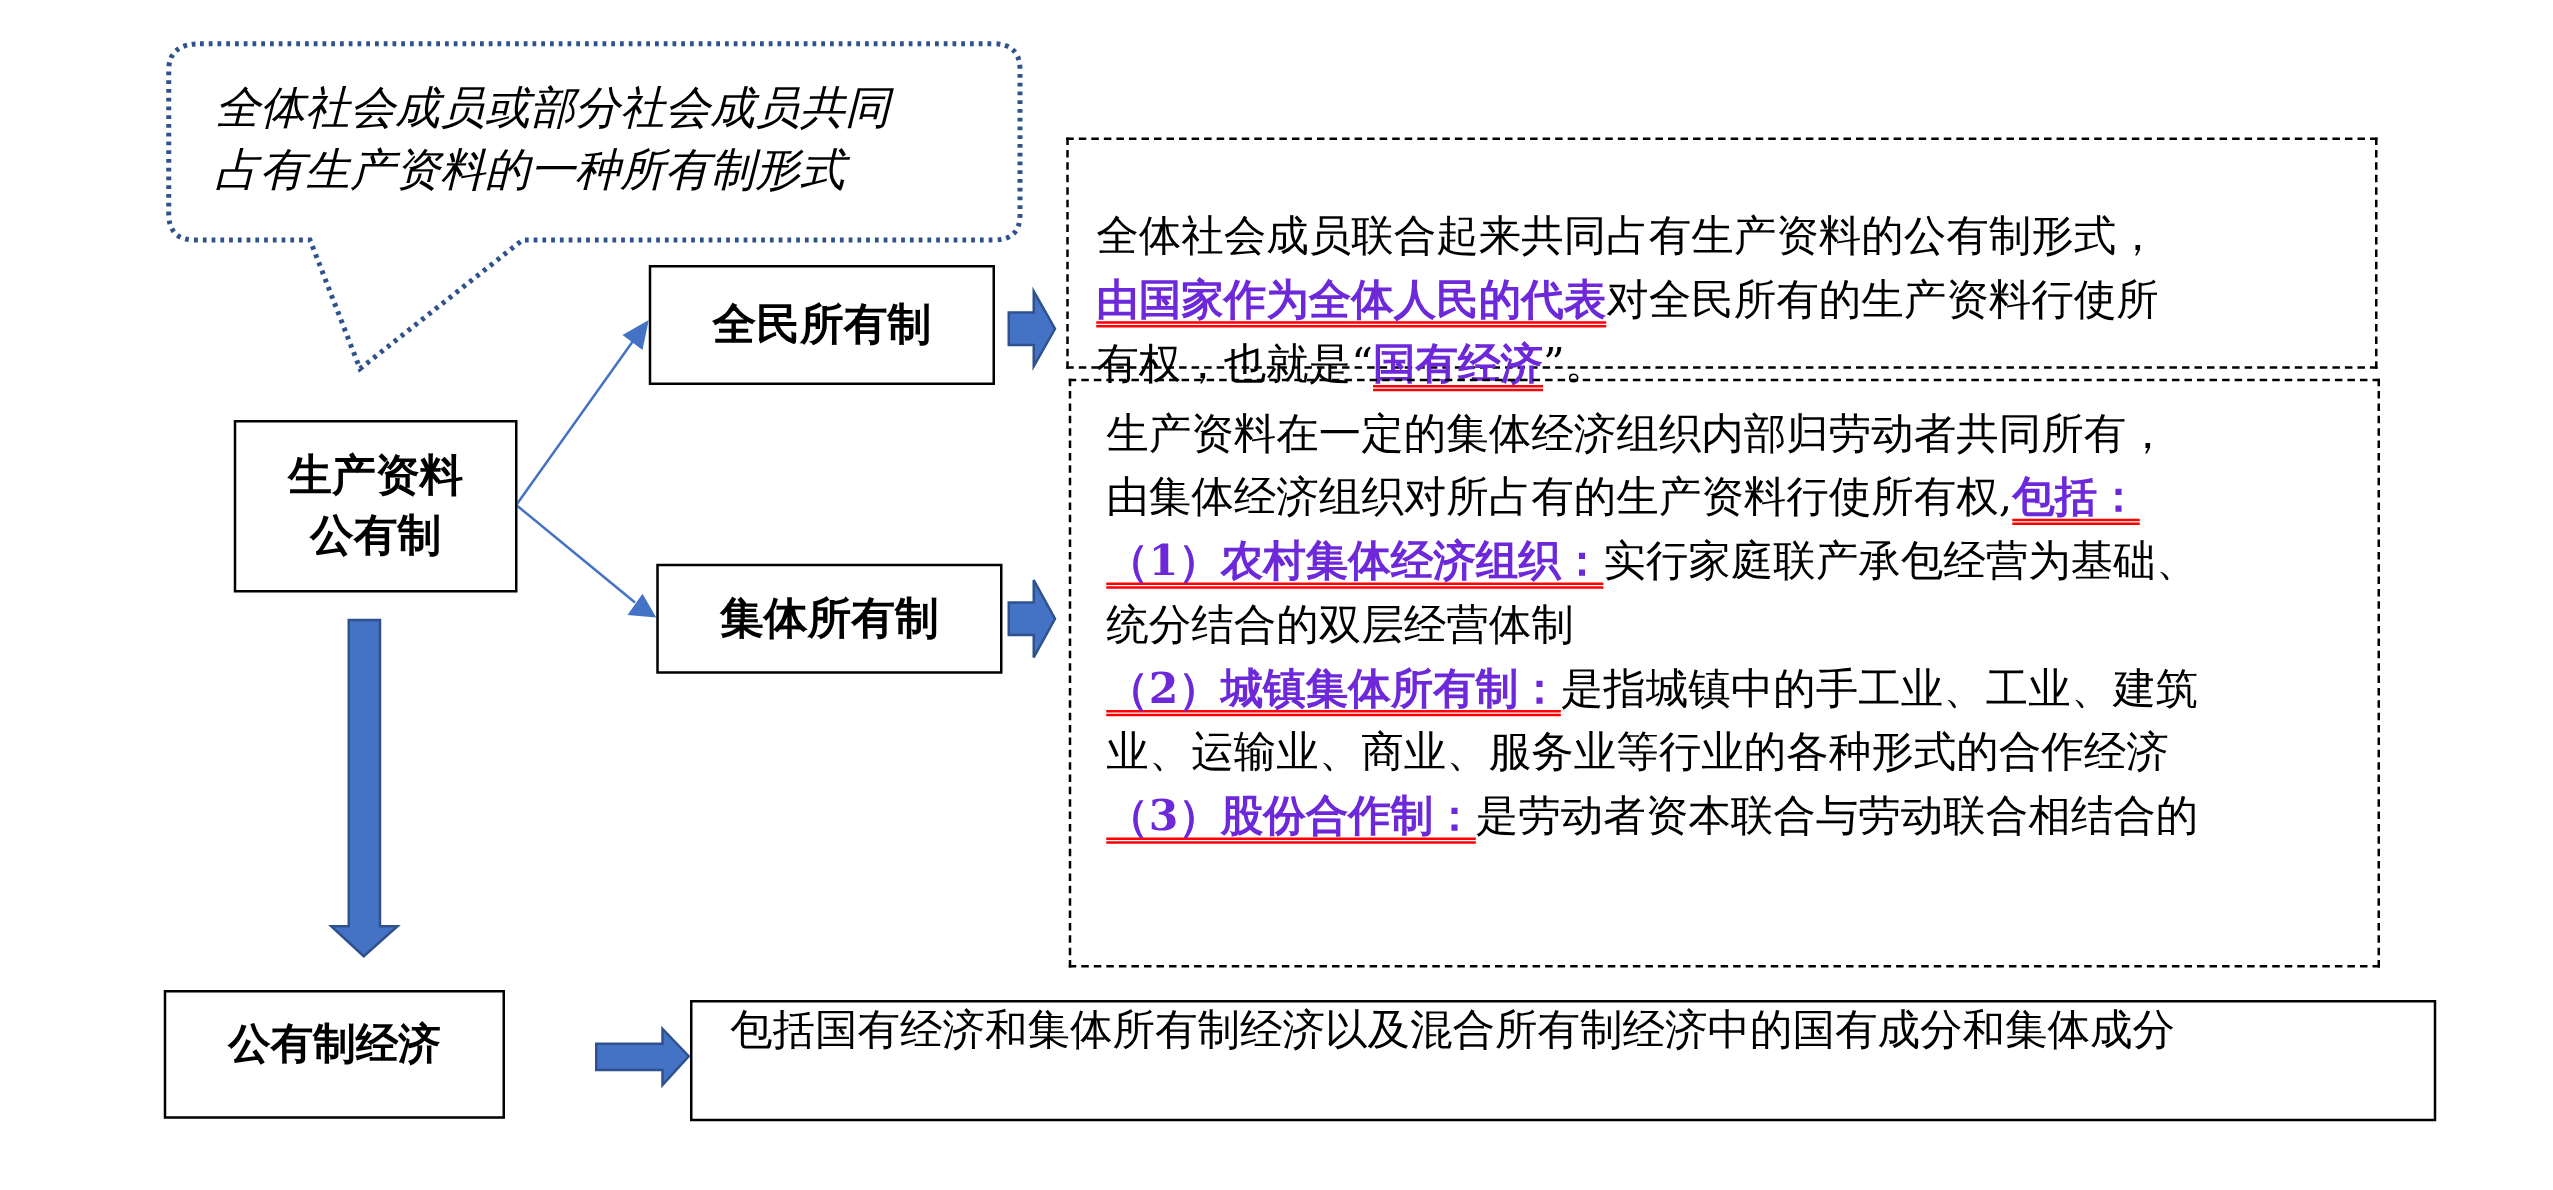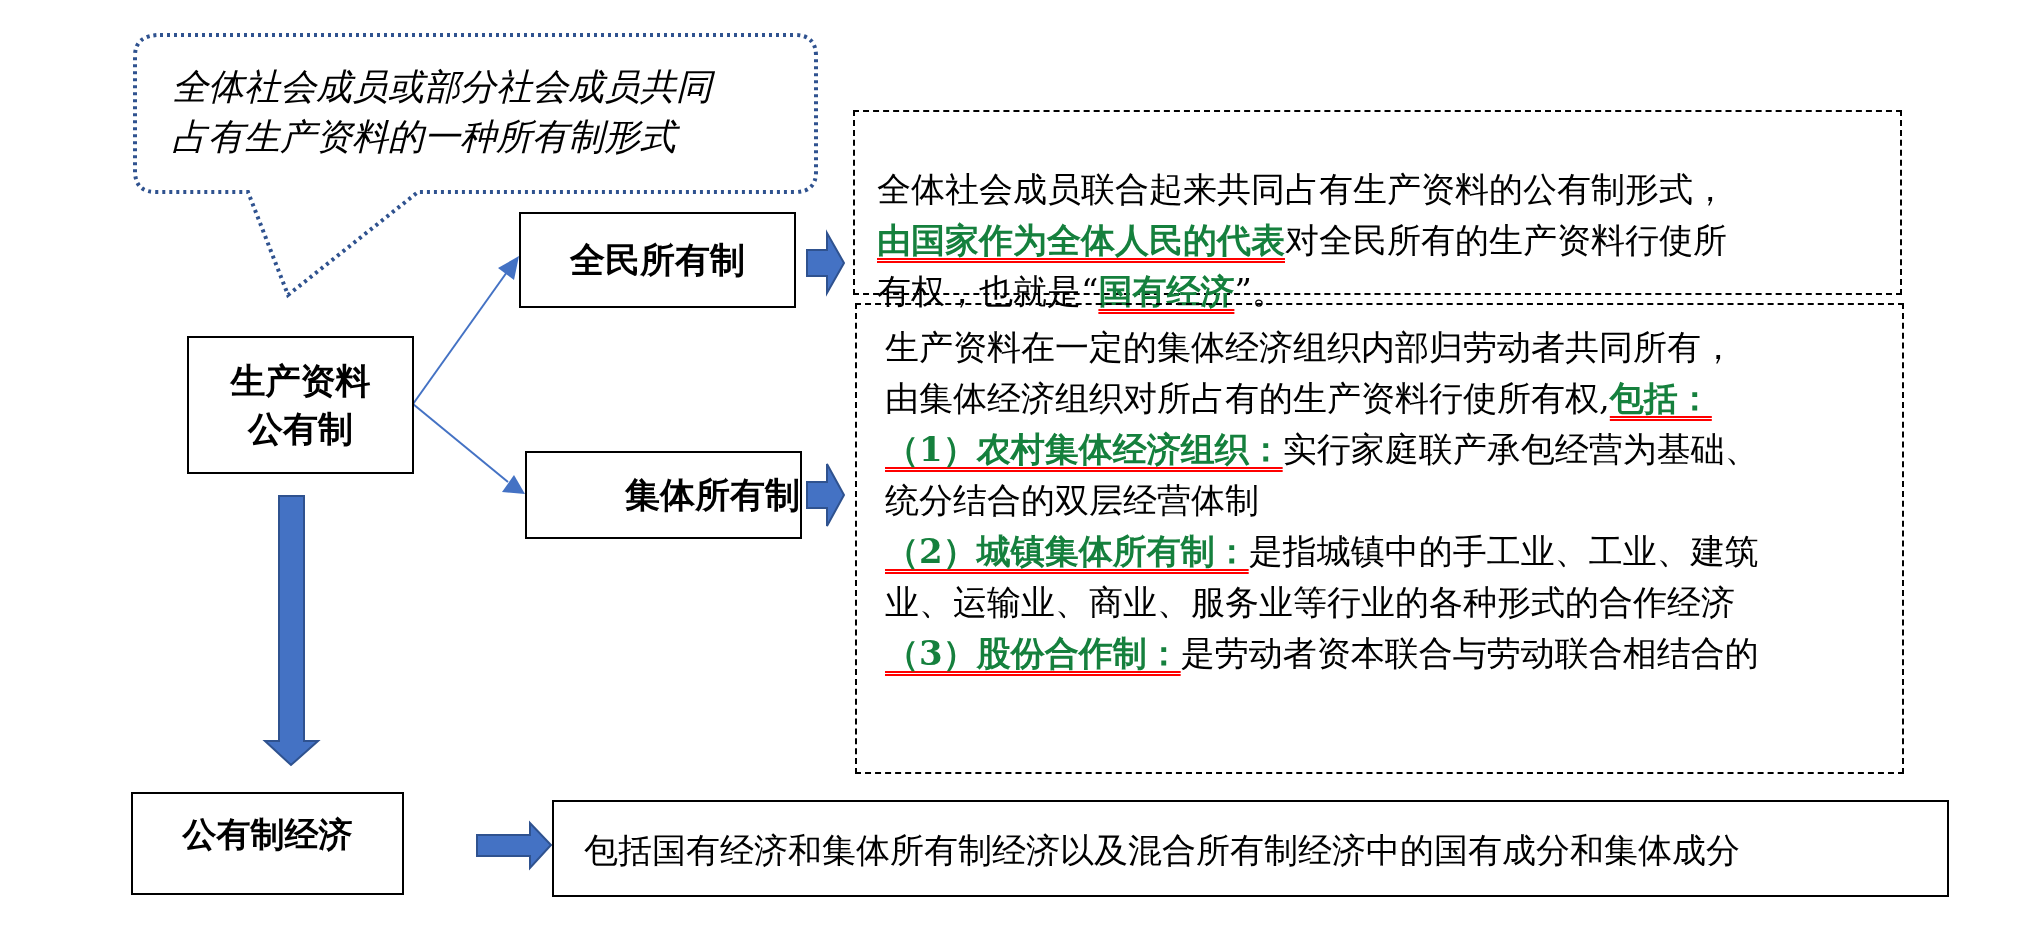--- a/index.html
+++ b/index.html
@@ -8,21 +8,21 @@
   .abs { position: absolute; box-sizing: border-box; }
   svg.layer { position: absolute; left: 0; top: 0; width: 2042px; height: 952px; }
   .callout-text { left: 172px; top: 62px; width: 620px; font-size: 36px; line-height: 50px;
                   font-family: "DejaVu Serif", "Liberation Serif", serif; letter-spacing: 0px; font-style: italic; }
   .node { border: 2.5px solid #000; background: #fff; display: flex; align-items: center;
           justify-content: center; text-align: center; }
   .node.bold { font-family: "DejaVu Sans", "Liberation Sans", sans-serif; font-weight: bold; font-size: 35px; line-height: 48px; }
   .node.plain { font-family: "DejaVu Serif", "Liberation Serif", serif; font-size: 34px; }
   .dashbox { border: 2.5px dashed #000; background: transparent; }
   .desc { font-size: 34px; line-height: 51px; font-family: "DejaVu Serif", "Liberation Serif", serif; white-space: nowrap; }
-  .hl { color: #15803d; font-weight: bold; font-family: "DejaVu Serif", "Liberation Serif", serif;
+  .hl { color: #6d28d9; font-weight: bold; font-family: "DejaVu Serif", "Liberation Serif", serif;
         text-decoration: underline double #ff0000; text-underline-offset: 6px; text-decoration-thickness: 2px; }
   .summary-text { font-size: 34px; line-height: 40px; white-space: nowrap; }
 </style>
 </head>
 <body>
 
 <svg class="layer" viewBox="0 0 2042 952">
 
   <path d="M 160 35 L 795 35 Q 816 35 816 56 L 816 172 Q 816 192 795 192 L 418 192 L 288 295 L 248 192 L 156 192 Q 135 192 135 171 L 135 56 Q 135 35 160 35 Z" fill="none" stroke="#2F528F" stroke-width="4" stroke-dasharray="3 4"></path>
 
@@ -46,21 +46,21 @@
 </div>
 
 <div class="abs node bold" style="left:187px; top:336px; width:227px; height:138px; flex-direction:column;">
   <div>生产资料</div>
   <div>公有制</div>
 </div>
 
 <div class="abs node bold" style="left:519px; top:212px; width:277px; height:96px;">
   <span>全民所有制</span>
 </div>
-<div class="abs node bold" style="left:525px; top:451px; width:277px; height:88px;justify-content:flex-end;">
+<div class="abs node bold" style="left:525px; top:451px; width:277px; height:88px;">
   <span>集体所有制</span>
 </div>
 
 <div class="abs dashbox" style="left:853px; top:110px; width:1049px; height:185px;">
   <div class="abs desc" style="left:22px; top:14px;margin-top:38px;">
     <div>
       <span>全体社会成员联合起来共同占有生产资料的公有制形式，</span>
     </div>
     <div>
       <span class="hl">由国家作为全体人民的代表</span><span>对全民所有的生产资料行使所</span>
@@ -94,15 +94,15 @@
     <div>
       <span class="hl">（3）股份合作制：</span><span>是劳动者资本联合与劳动联合相结合的</span>
     </div>
   </div>
 </div>
 
 <div class="abs node plain" style="left:131px; top:792px; width:273px; height:103px; align-items:flex-start; padding-top:18px;font-weight:bold;">
   <span>公有制经济</span>
 </div>
 
-<div class="abs node plain" style="left:552px; top:800px; width:1397px; height:97px; align-items:flex-start; justify-content:flex-start; padding:28px 0 0 30px;">
+<div class="abs node plain" style="left:552px; top:800px; width:1397px; height:97px; align-items:flex-start; justify-content:flex-start; padding:2px 0 0 30px;">
   <span class="summary-text">包括国有经济和集体所有制经济以及混合所有制经济中的国有成分和集体成分</span>
 </div>
 
 </body></html>

